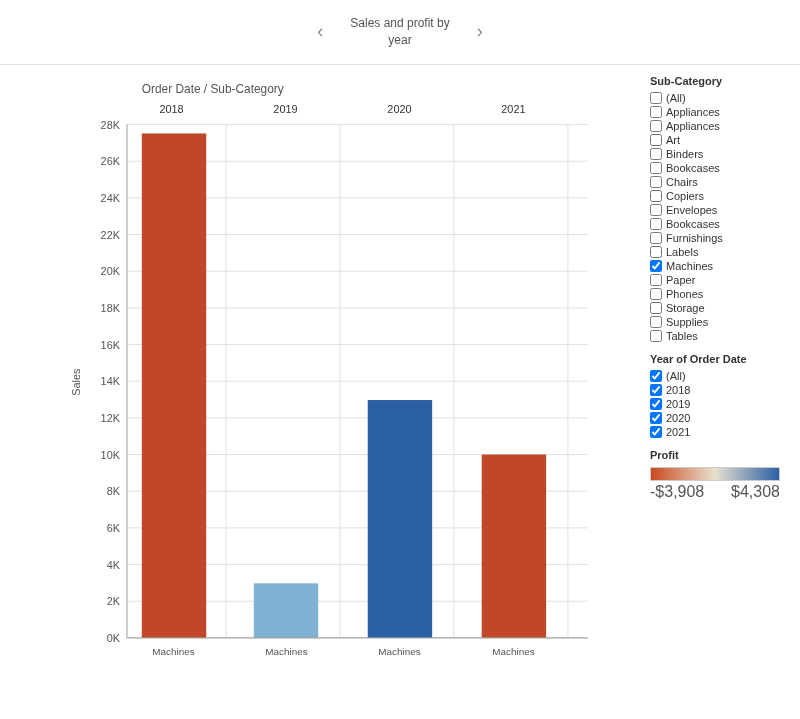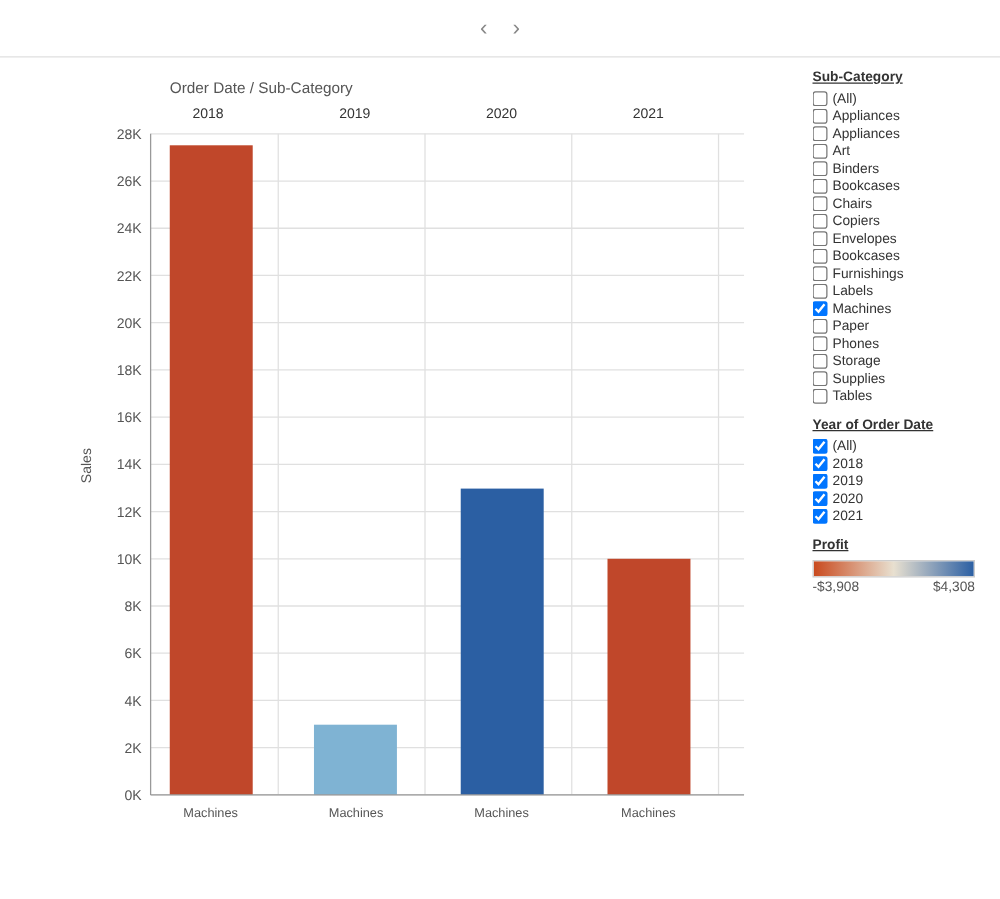--- a/index.html
+++ b/index.html
@@ -72,21 +72,20 @@
       color: #333;
       overflow-y: auto;
     }
 
     .sidebar-section-title {
       font-weight: bold;
       font-size: 11px;
       margin-bottom: 4px;
       margin-top: 10px;
       color: #333;
-      text-decoration: underline;
     }
 
     .sidebar-section-title:first-child { margin-top: 0; }
 
     .filter-item {
       display: flex;
       gap: 4px;
       padding: 1px 0;
       font-size: 11px;
       color: #333;
@@ -104,35 +103,39 @@
     }
     .gradient-bar {
       height: 14px;
       width: 130px;
       background: linear-gradient(to right, #c94a1e, #e8e0d0, #2b5fa3);
       border: 1px solid #ccc;
     }
     .gradient-labels {
       display: flex;
       justify-content: space-between;
-      font-size: 11px;
+      font-size: 16px;
       color: #555;
       width: 130px;
       margin-top: 2px;
     }
 
     svg text {
       font-family: Arial, sans-serif;
     }
   </style>
 </head>
 <body>
 
 <div class="header">
   <span class="nav-arrow">‹</span>
+  <div class="tab">
+    <span style="white-space:pre-line;">Sales and profit by
+year</span>
+  </div>
   <span class="nav-arrow">›</span>
 </div>
 
 <div class="content">
 
   <div class="chart-area">
     <svg width="100%" height="100%" viewBox="0 0 560 620" preserveAspectRatio="xMidYMid meet">
 
       <text x="80" y="18" font-size="12" fill="#555" font-family="Arial">Order Date / Sub-Category</text>
 

